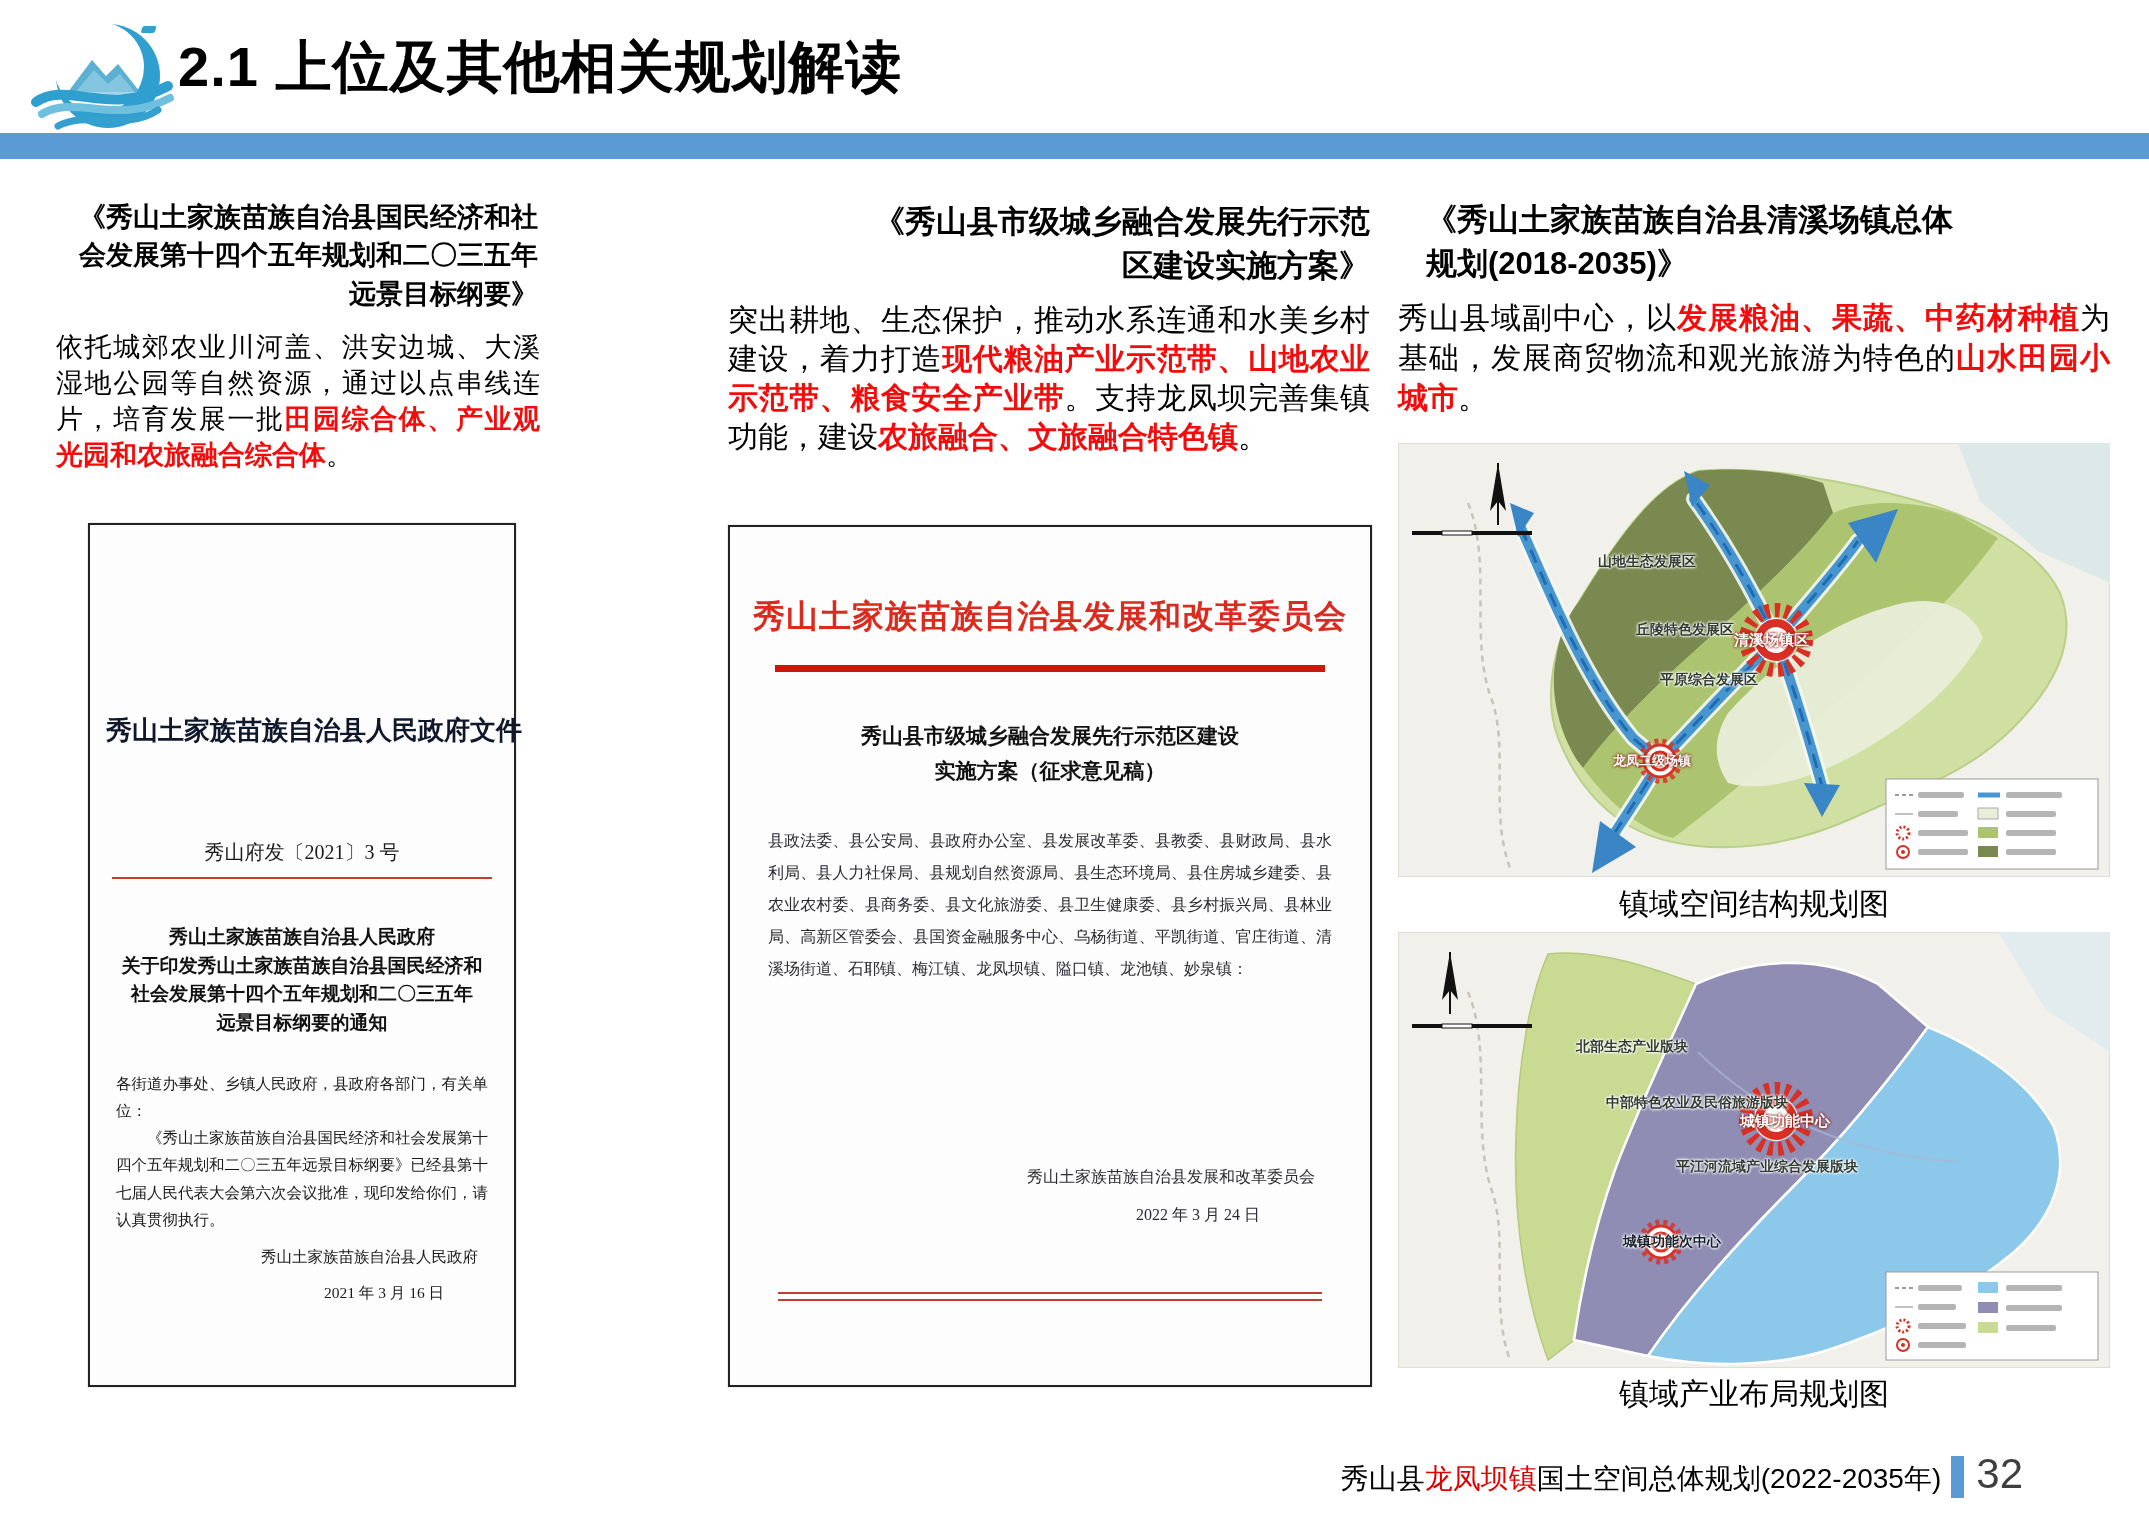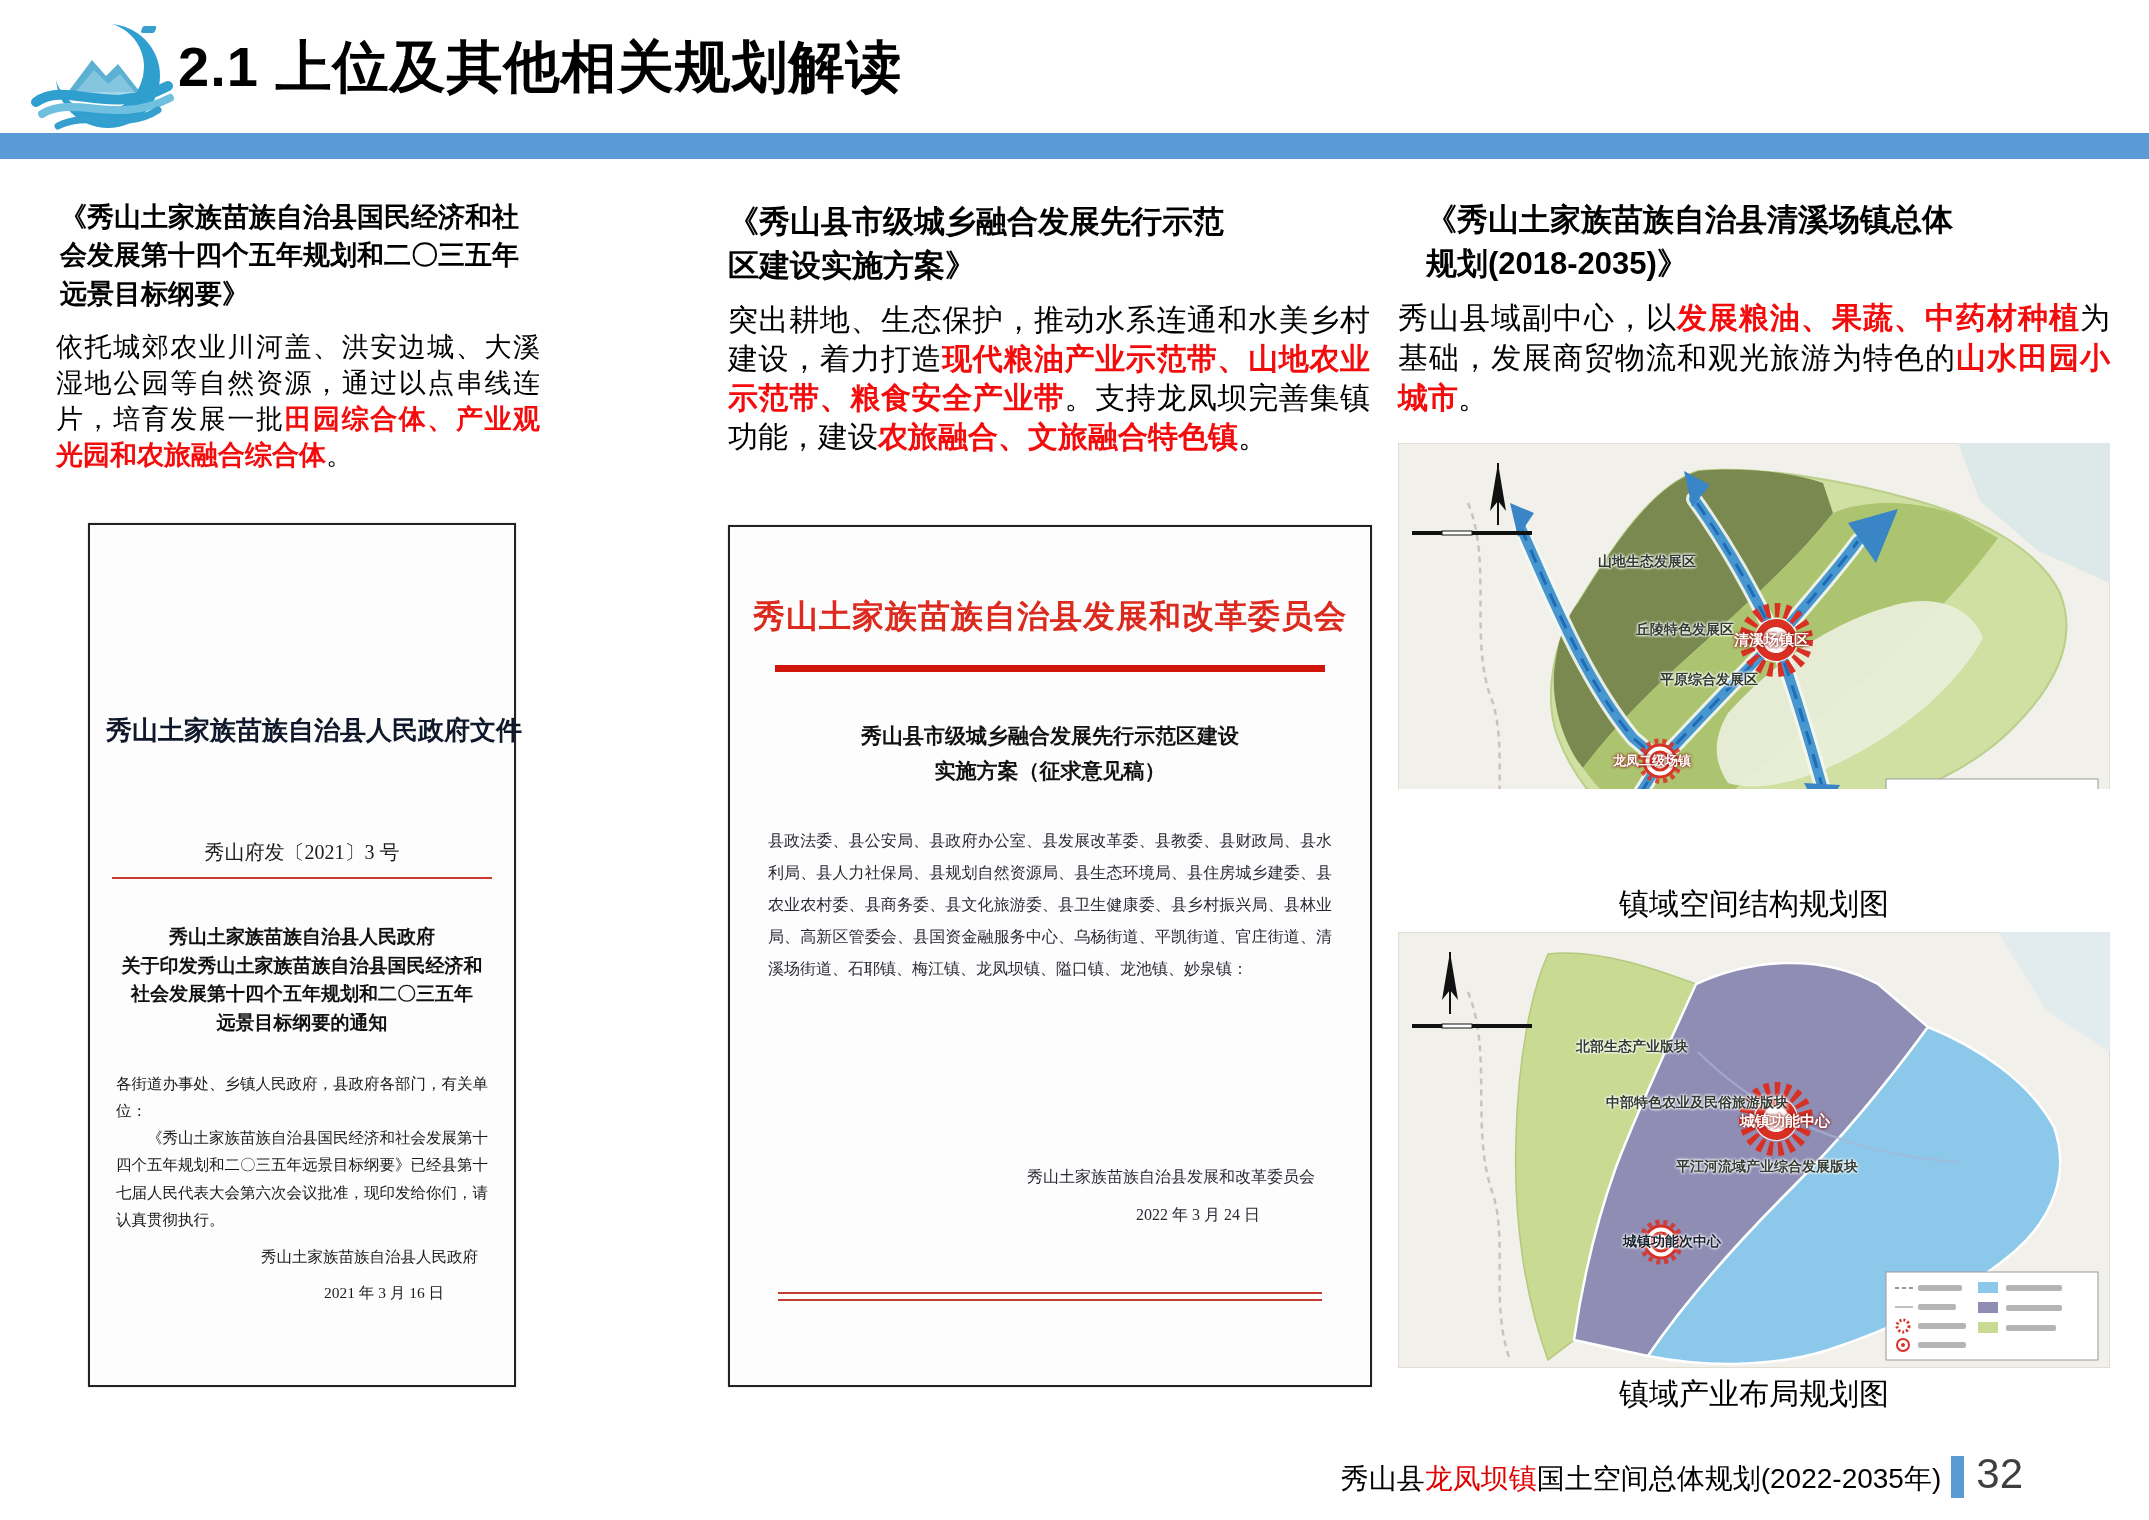--- a/index.html
+++ b/index.html
@@ -3,21 +3,21 @@
 <meta charset="utf-8">
 <style>
   html,body{margin:0;padding:0;background:#888;}
   #page{position:relative;width:2149px;height:1520px;background:#ffffff;overflow:hidden;
         font-family:"Liberation Sans","DejaVu Sans",sans-serif;color:#000;}
   .abs{position:absolute;}
   
   .header-title{left:178px;top:30px;font-size:56px;font-weight:bold;letter-spacing:1px;}
   .blue-bar{left:0;top:133px;width:2149px;height:26px;background:#5b9bd5;}
   
-  .col-title{font-weight:bold;text-align:left;white-space:pre-line;line-height:1.42;}
+  .col-title{font-weight:bold;text-align:right;white-space:pre-line;line-height:1.42;}
   .col-para{text-align:justify;line-height:1.32;}
   .hl{color:#f40b0b;font-weight:bold;}
   #col1-title{left:60px;top:198px;width:478px;font-size:27px;}
   #col1-para{left:56px;top:330px;width:484px;font-size:27px;line-height:1.33;}
   #col2-title{left:728px;top:200px;width:642px;font-size:31px;}
   #col2-para{left:728px;top:300px;width:642px;font-size:30px;line-height:1.3;}
   #col3-title{left:1398px;top:198px;width:712px;font-size:31px;text-align:left;margin-left:28px;}
   #col3-para{left:1398px;top:298px;width:712px;font-size:30px;line-height:1.33;}
   
   .doc{background:#fdfdfd;border:2px solid #222;box-shadow:0 0 0 1px #eee;}
@@ -38,21 +38,21 @@
   #doc2 .doc-title{top:192px;left:0;width:100%;text-align:center;font-weight:bold;font-size:21px;line-height:1.65;white-space:pre-line;color:#111;}
   #doc2 .doc-body{top:298px;left:38px;right:38px;font-size:16px;line-height:2.0;text-align:justify;color:#2a2a33;}
   #doc2 .doc-body p{margin:0;}
   #doc2 .doc-body .indent{text-indent:2em;}
   #doc2 .signer{top:640px;left:0;right:55px;text-align:right;font-size:16px;color:#2a2a33;}
   #doc2 .sign-date{top:678px;left:0;right:110px;text-align:right;font-size:16px;color:#2a2a33;}
   #doc2 .dbl-line{top:765px;left:48px;right:48px;height:5px;border-top:2px solid #c23b34;border-bottom:2px solid #c23b34;}
   
   .map{overflow:hidden;}
   .map svg{display:block;}
-  #map1{left:1398px;top:443px;width:712px;height:346px;}
+  #map1{left:1398px;top:443px;width:712px;height:434px;}
   #map2{left:1398px;top:932px;width:712px;height:436px;}
   .map-label{position:absolute;font-size:14px;font-weight:bold;color:#333c33;white-space:nowrap;
              text-shadow:0 0 3px #fff,0 0 3px #fff,0 0 3px #fff;}
   .map-label.white{color:#fff;text-shadow:0 0 3px rgba(140,25,15,.95),0 0 3px rgba(140,25,15,.95);}
   .map-label.dark{color:#18222e;}
   .map-caption{width:712px;left:1398px;text-align:center;font-size:30px;color:#000;}
   #caption1{top:884px;}
   #caption2{top:1374px;}
   
   .footer{top:1450px;right:126px;display:flex;align-items:flex-end;font-size:28px;}

